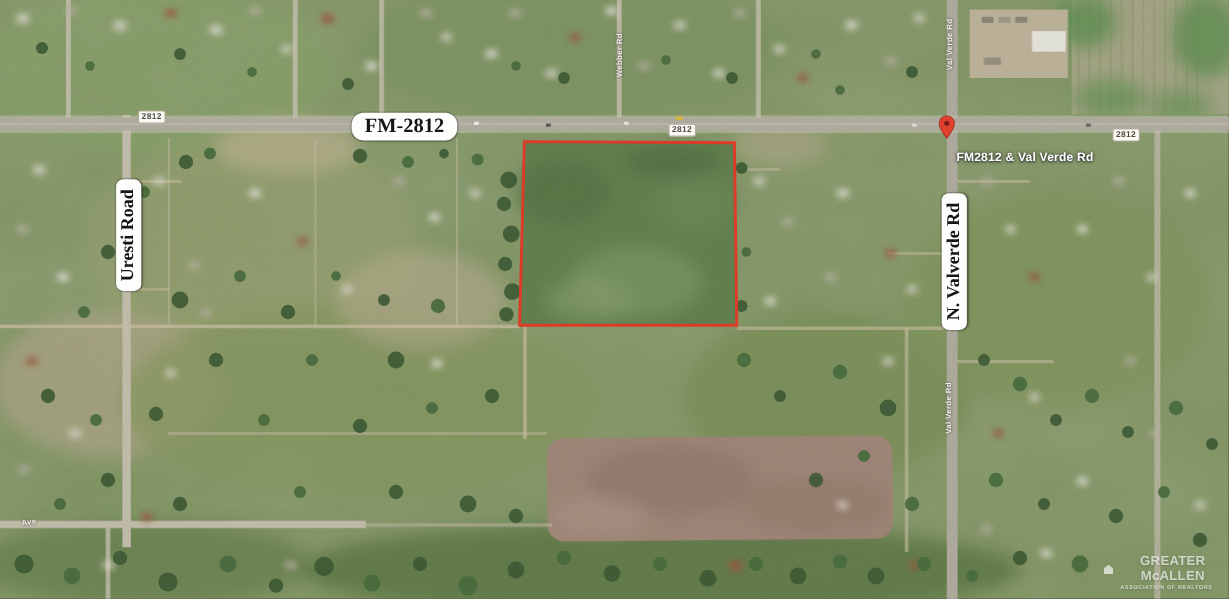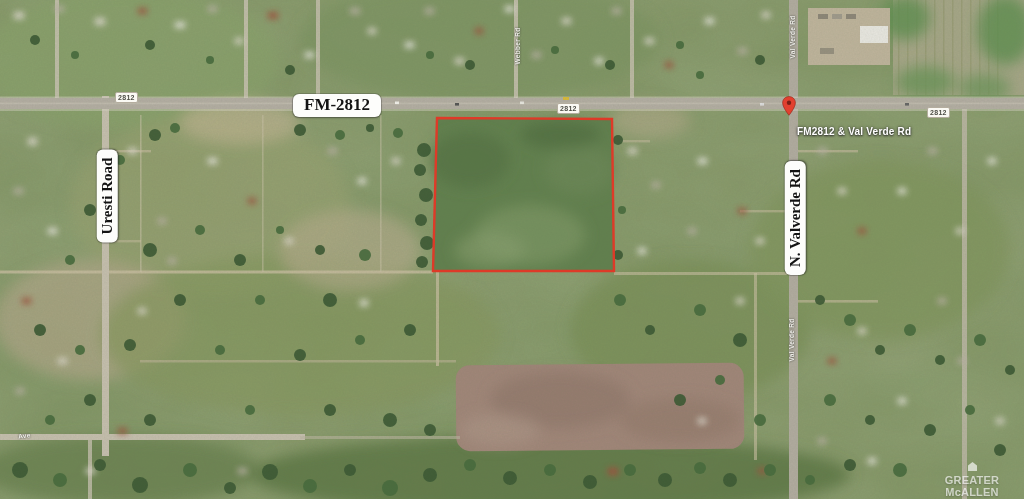--- a/index.html
+++ b/index.html
@@ -6,21 +6,21 @@
   #screen{position:relative;width:1024px;height:499px;overflow:hidden;
           font-family:"Liberation Sans",sans-serif;}
   #terrain{position:absolute;left:0;top:0;}
 
   
   .pill{position:absolute;background:#fdfdfb;color:#141414;
         font-family:"Liberation Serif",serif;font-weight:700;
         border-radius:6px;white-space:nowrap;line-height:1.1;
         box-shadow:0 0 0 1px rgba(60,60,60,.25),0 1px 2px rgba(0,0,0,.35);
         display:flex;align-items:center;justify-content:center;}
-  .pill.h{padding:2px 11px;font-size:17px;}
+  .pill.h{padding:2px 11px;font-size:17px;border-radius:10px;}
   .pill.v{padding:2px 8px;font-size:15px;transform:translate(-50%,-50%) rotate(-90deg);}
 
   
   .shield{position:absolute;background:#faf9f3;border:1px solid #b4ad9e;border-radius:2px;
           color:#4c4c44;font-size:7px;font-weight:700;padding:0 2px;line-height:9px;
           letter-spacing:.3px;}
 
   
   .minor{position:absolute;color:#f7f7f2;font-size:6.5px;font-weight:700;letter-spacing:.3px;
          text-shadow:0 0 2px rgba(85,85,80,.95),0 0 2px rgba(85,85,80,.9);
@@ -31,21 +31,21 @@
   
   .pin{position:absolute;left:782px;top:96px;width:14px;height:20px;}
   .pin-label{position:absolute;left:797px;top:106px;color:#fff;font-size:10px;font-weight:700;
              letter-spacing:.2px;white-space:nowrap;
              text-shadow:0 1px 2px rgba(45,45,45,.95),0 0 3px rgba(45,45,45,.9);margin-top:20px;}
 
   
   .watermark{position:absolute;left:920px;top:462px;width:104px;text-align:center;
              color:rgba(255,255,255,.66);text-shadow:0 1px 2px rgba(0,0,0,.22);}
   .watermark .l1{font-size:11px;font-weight:700;letter-spacing:.2px;
-                 display:flex;align-items:center;justify-content:center;gap:3px;flex-direction:column;}
+                 display:flex;align-items:center;justify-content:center;gap:3px;}
   .watermark .l2{font-size:4.6px;letter-spacing:.5px;margin-top:1px;font-weight:700;}
 
   #parcel-overlay{position:absolute;left:0;top:0;pointer-events:none;}
 </style>
 </head>
 <body>
 
 <div id="screen">
 
   <svg id="terrain" width="1024" height="499" viewBox="0 0 1024 499">

